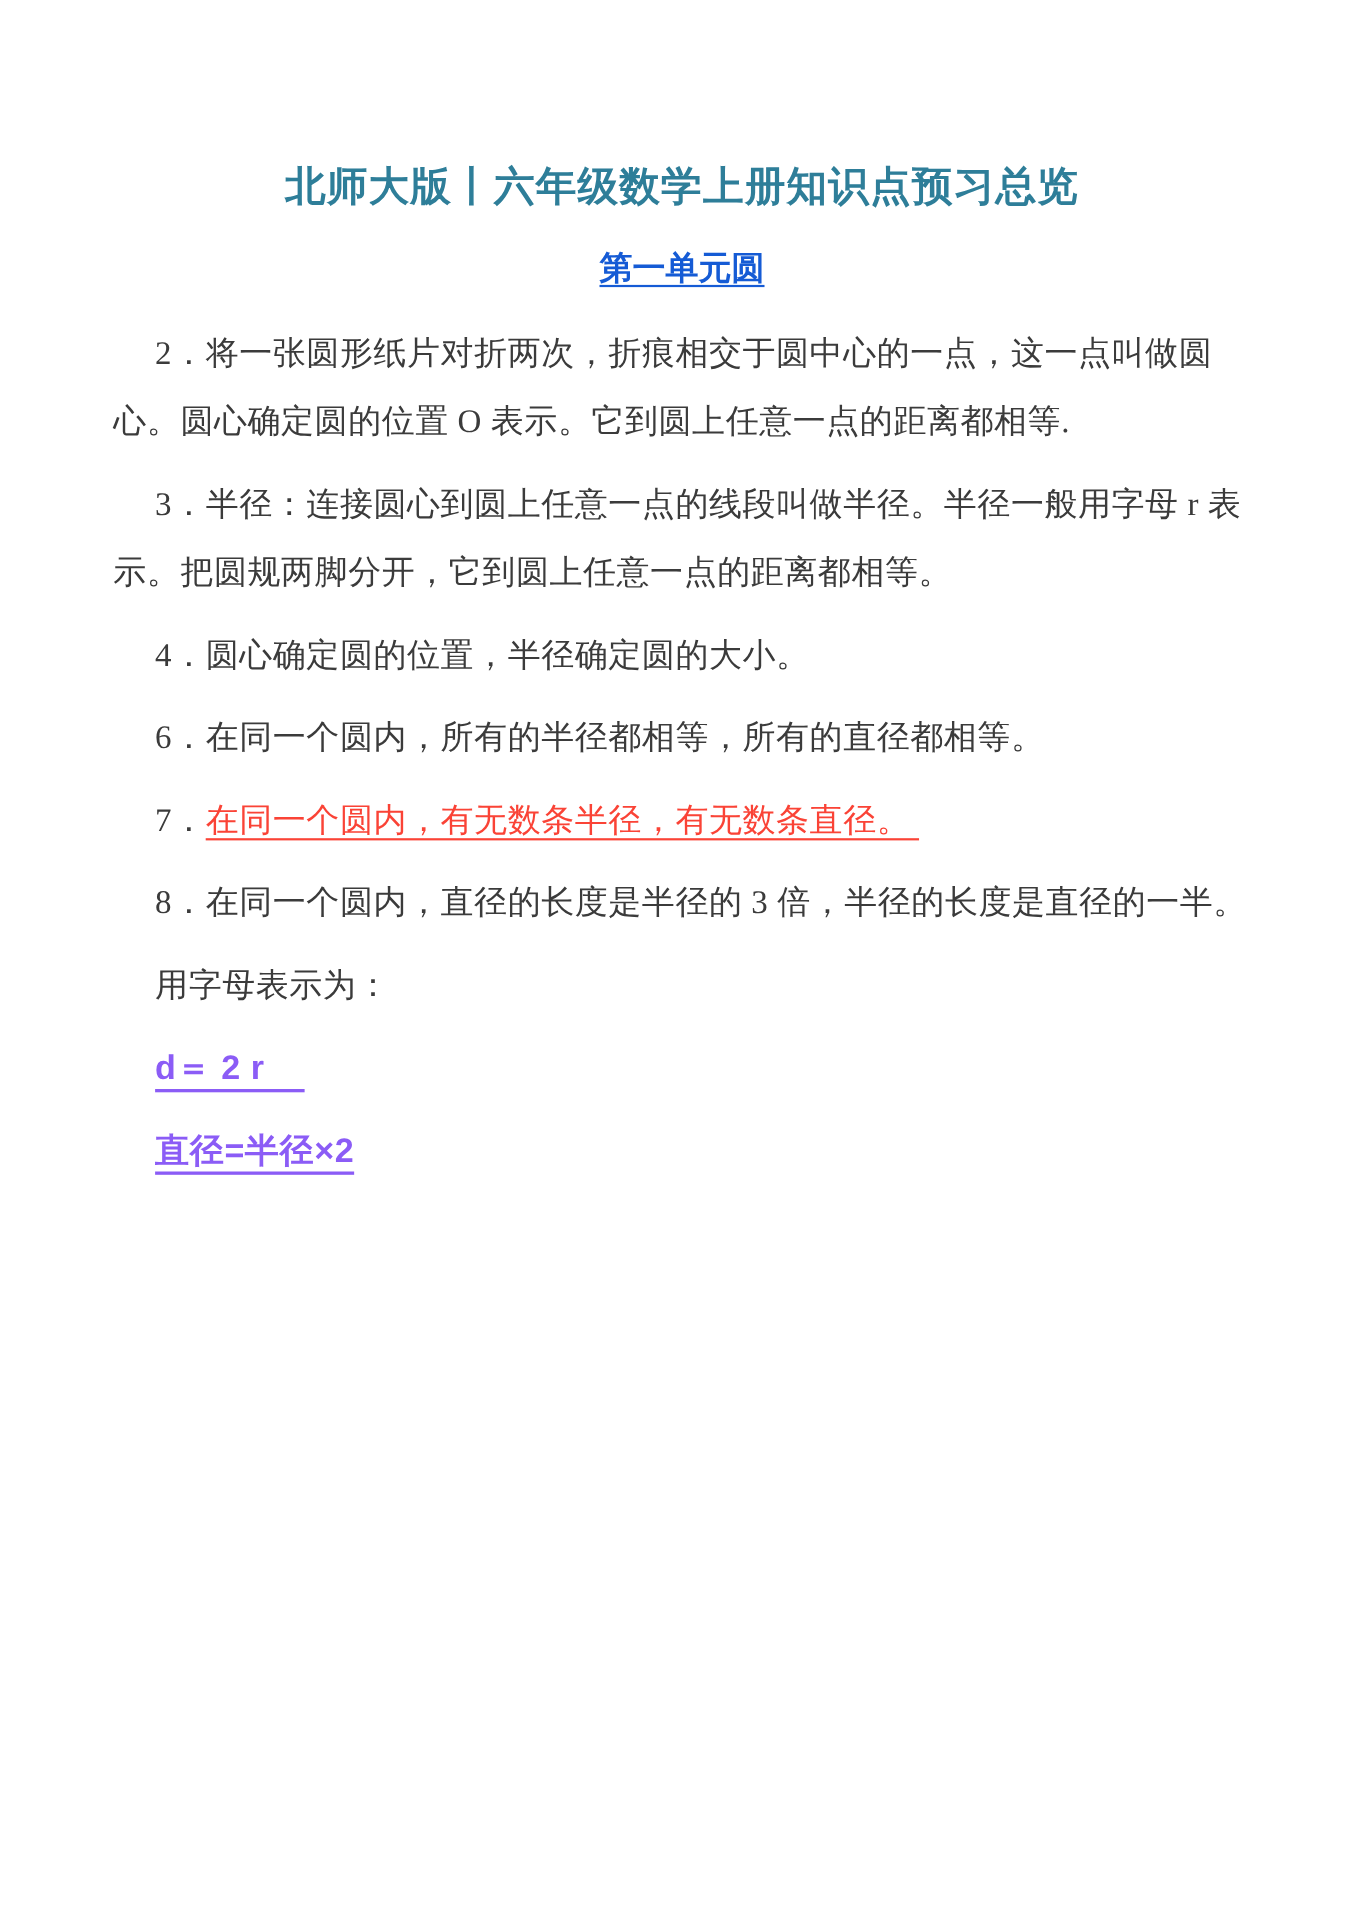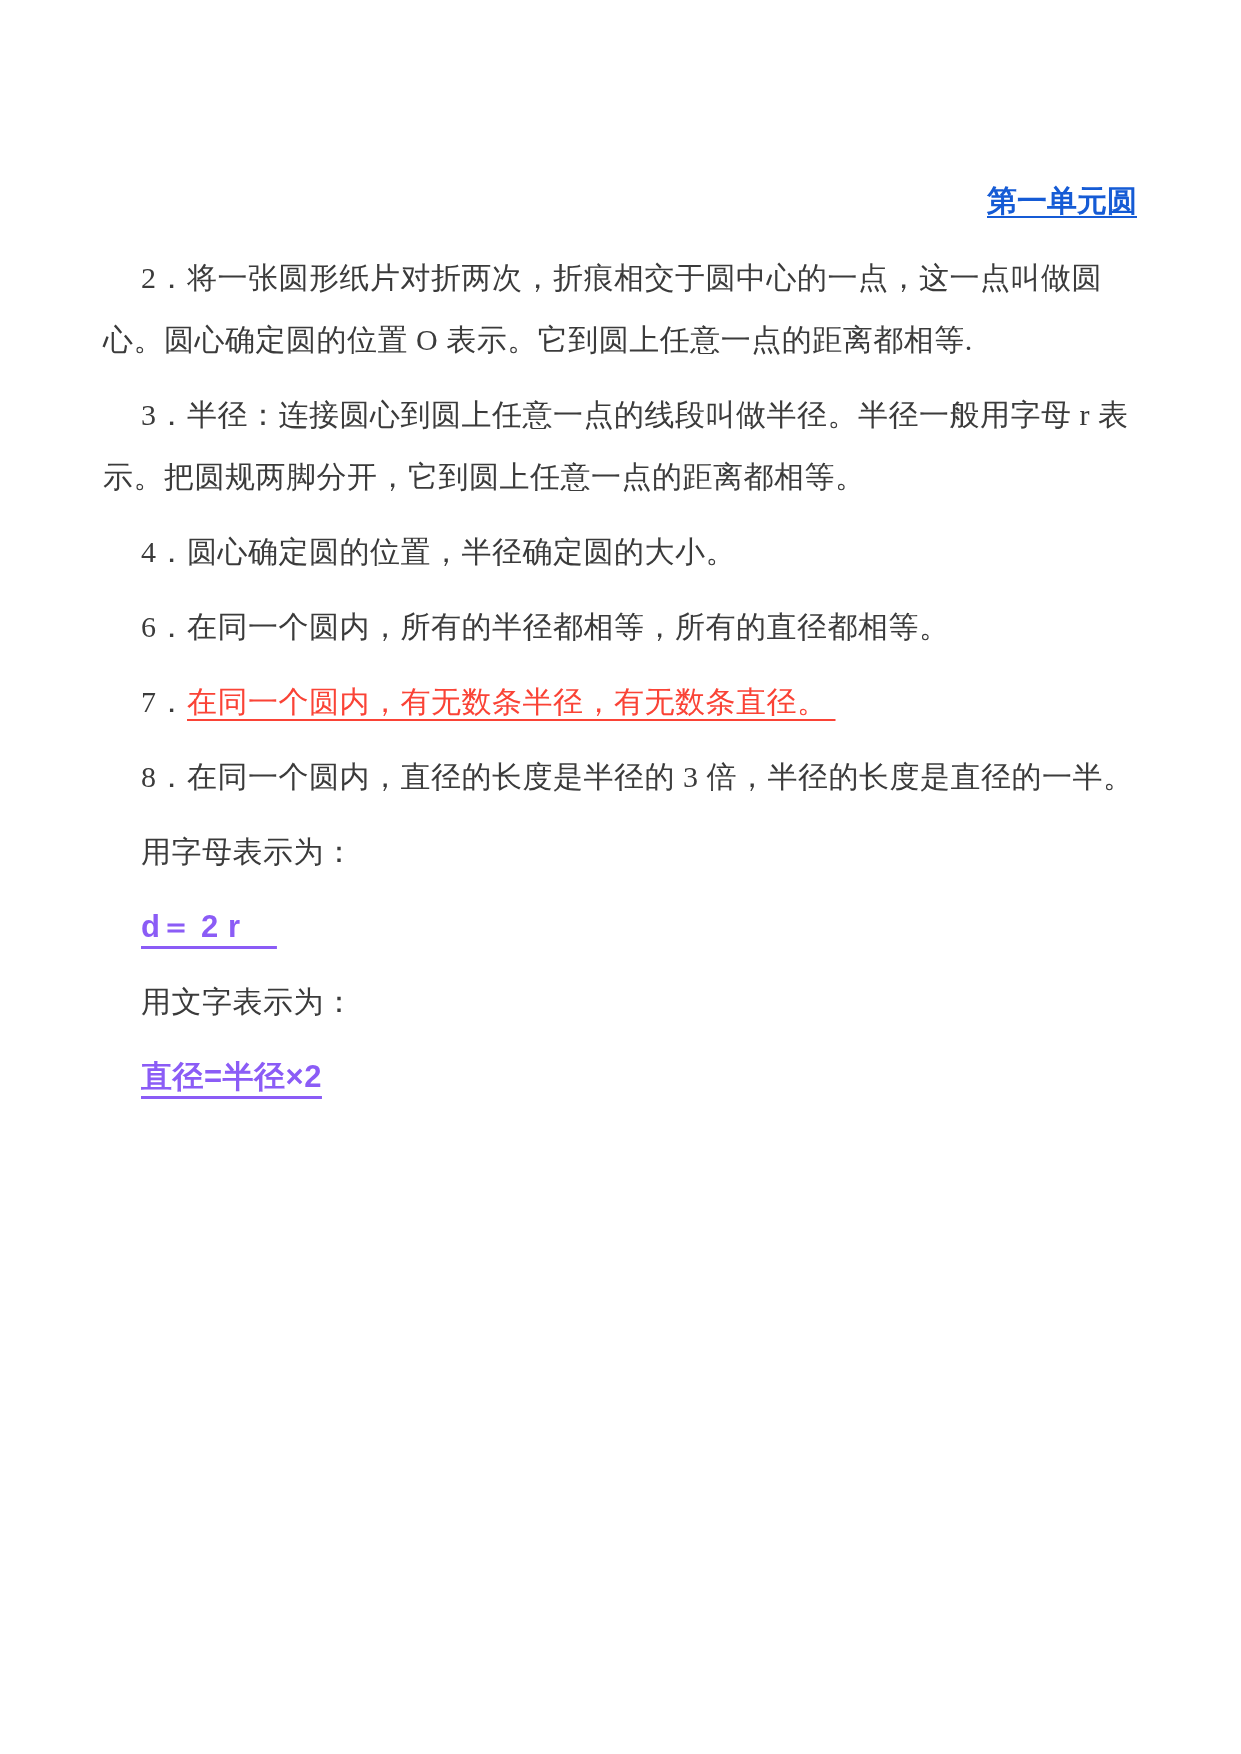--- a/index.html
+++ b/index.html
@@ -24,21 +24,21 @@
     text-align: center;
     font-family: "Liberation Sans", "DejaVu Sans", sans-serif;
     font-weight: bold;
     font-size: 37px;
     line-height: 1.2;
     color: var(--title-color, #2e7e99);
     letter-spacing: 1px;
   }
   .doc-subtitle {
     margin: 36px 0 0 0;
-    text-align: right;
+    text-align: center;
     font-weight: bold;
     font-size: 30px;
     line-height: 1.15;
     color: var(--link-color, #155bd5);
   }
   .doc-subtitle a {
     color: var(--link-color, #155bd5);
     text-decoration: underline;
     text-decoration-thickness: 2px;
     text-underline-offset: 5px;
@@ -73,20 +73,21 @@
     text-decoration-thickness: 3px;
     text-underline-offset: 9px;
     white-space: pre;
   }
 </style>
 </head>
 <body>
 
 <div class="page">
 
+  <h1 class="doc-title">北师大版丨六年级数学上册知识点预习总览</h1>
 
   <h2 class="doc-subtitle"><a>第一单元圆</a></h2>
 
   <div class="content">
 
 
     <p class="para"><span>2．</span><span>将一张圆形纸片对折两次，折痕相交于圆中心的一点，这一点叫做圆心。圆心确定圆的位置 O 表示。它到圆上任意一点的距离都相等.</span></p>
 
     <p class="para"><span>3．</span><span>半径：连接圆心到圆上任意一点的线段叫做半径。半径一般用字母 r 表示。把圆规两脚分开，它到圆上任意一点的距离都相等。</span></p>
 
@@ -97,19 +98,18 @@
 
     <p class="para"><span>7．</span><span class="red-underline">在同一个圆内，有无数条半径，有无数条直径。&nbsp;</span></p>
 
     <p class="para"><span>8．</span><span>在同一个圆内，直径的长度是半径的 3 倍，半径的长度是直径的一半。</span></p>
 
     <p class="para">用字母表示为：</p>
 
     <p class="para formula"><span class="underlined">d＝ 2 r&nbsp;&nbsp;&nbsp;&nbsp;</span></p>
 
 
-    <p class="para">用文字表示为：</p>
 
 
     <p class="para formula"><span class="underlined">直径=半径×2</span></p>
 
   </div>
 </div>
 
 </body></html>

